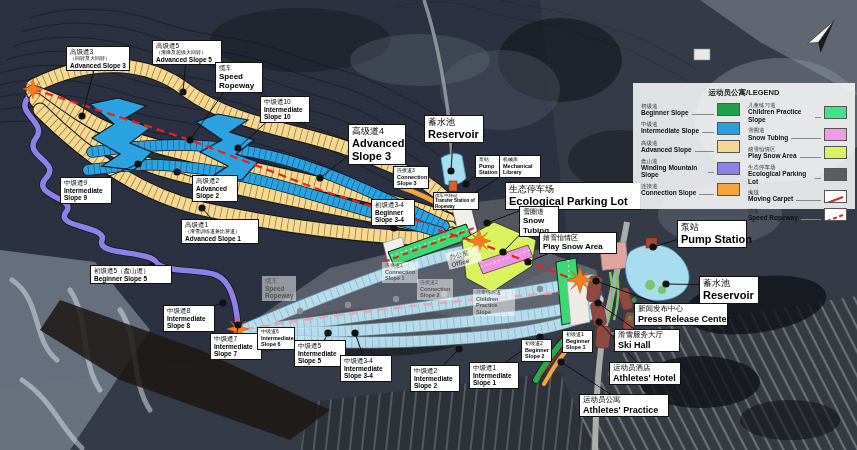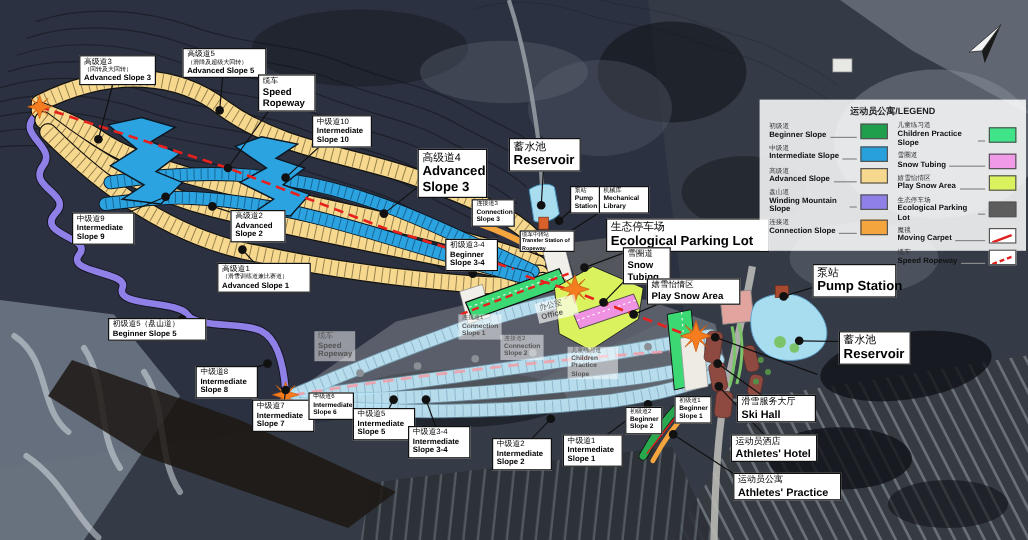--- a/index.html
+++ b/index.html
@@ -460,29 +460,33 @@
         <div class="en">Office</div>
       </div>
       <div class="lbl xl nw" style="left: 677px; top: 220px; width: 70px;">
         <div class="zh">泵站</div>
         <div class="en">Pump Station</div>
       </div>
       <div class="lbl xl" style="left: 699px; top: 276px; width: 60px;">
         <div class="zh">蓄水池</div>
         <div class="en">Reservoir</div>
       </div>
+      <div class="lbl lg nw" style="left: 634px; top: 303px; width: 94px;">
+        <div class="zh">新闻发布中心</div>
+        <div class="en">Press Release Center</div>
+      </div>
       <div class="lbl lg nw" style="left: 609px; top: 362px; width: 72px;">
         <div class="zh">运动员酒店</div>
         <div class="en">Athletes' Hotel</div>
       </div>
       <div class="lbl lg nw" style="left: 614px; top: 329px; width: 66px;">
         <div class="zh">滑雪服务大厅</div>
         <div class="en">Ski Hall</div>
       </div>
-      <div class="lbl lg nw" style="left: 611px; top: 394px; width: 90px;">
+      <div class="lbl lg nw" style="left: 579px; top: 394px; width: 90px;">
         <div class="zh">运动员公寓</div>
         <div class="en">Athletes' Practice</div>
       </div>
     </div>
 
 <div id="legend">
   <div class="ttl">运动员公寓/LEGEND</div>
   <div class="cols">
     <div class="col" id="leg-left">
           <div class="lrow">

